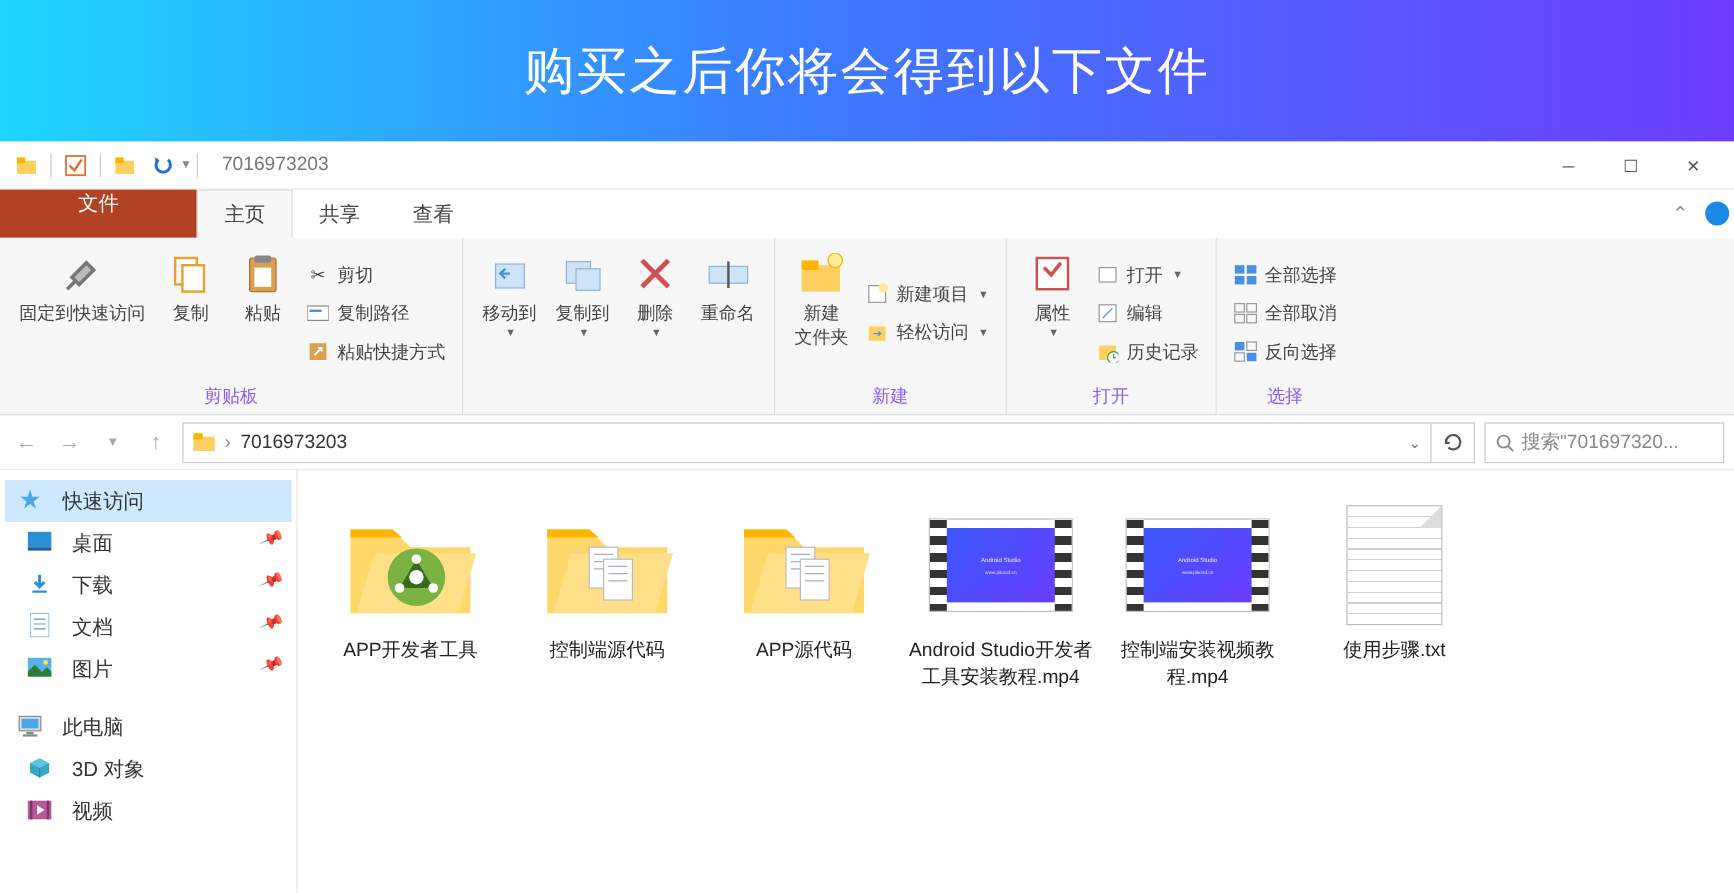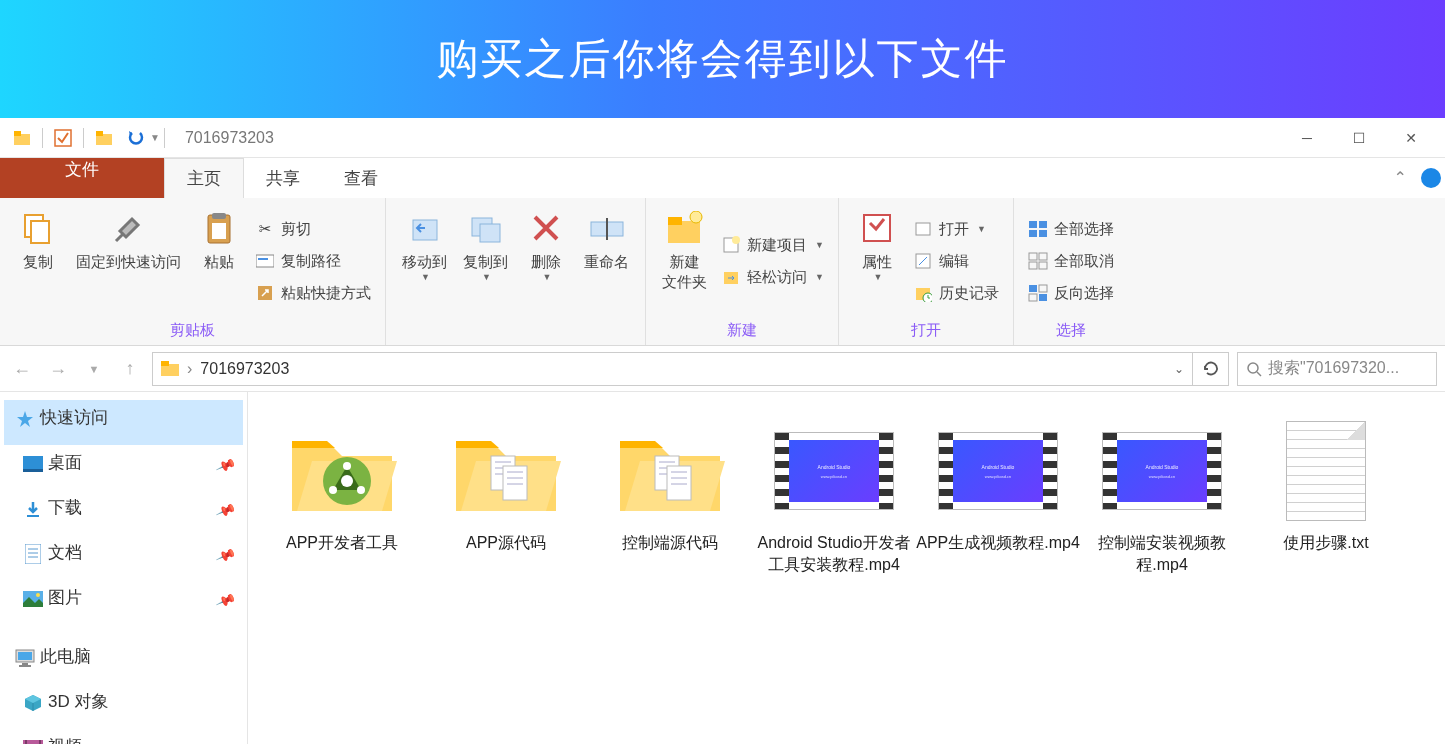--- a/index.html
+++ b/index.html
@@ -39,21 +39,21 @@
 .navbtn { width: 28px; height: 28px; display: flex; align-items: center; justify-content: center; color: #aaa; font-size: 18px; cursor: pointer; }
 .addrbar { flex: 1; height: 34px; border: 1px solid #ccc; display: flex; align-items: center; padding: 0 8px; gap: 8px; }
 .addrbar .fico { width: 18px; height: 18px; }
 .addrbar-text { font-size: 16px; color: #333; }
 .addrbar-dd { margin-left: auto; color: #666; font-size: 12px; }
 .refresh { width: 36px; height: 34px; border: 1px solid #ccc; border-left: none; display: flex; align-items: center; justify-content: center; margin-left: -8px; cursor: pointer; }
 .searchbox { width: 200px; height: 34px; border: 1px solid #ccc; display: flex; align-items: center; padding: 0 8px; gap: 6px; color: #888; font-size: 16px; }
 
 .body { display: flex; height: calc(100% - 118px - 40px - 40px - 148px - 46px); }
 .sidebar { width: 248px; background: #fff; border-right: 1px solid #e5e5e5; padding: 8px 4px; overflow: hidden; }
-.tree-item { display: flex; align-items: flex-end; gap: 4px; padding: 6px 8px 16px 18px; font-size: 17px; color: #333; cursor: pointer; }
+.tree-item { display: flex; align-items: flex-start; gap: 16px; padding: 6px 8px 6px 18px; font-size: 17px; color: #333; cursor: pointer; }
 .tree-item.section { padding-left: 10px; font-weight: 400; }
 .tree-item .pin { margin-left: auto; color: #888; font-size: 14px; transform: rotate(20deg); }
 .tree-item.sel { background: #cde8ff; }
 .tree-spacer { height: 14px; }
 .tico { width: 22px; height: 20px; display: flex; align-items: center; justify-content: center; }
 
 .content { flex: 1; padding: 24px 12px; display: flex; flex-wrap: wrap; gap: 0; align-content: flex-start; }
 .file { width: 164px; display: flex; flex-direction: column; align-items: center; text-align: center; cursor: pointer; }
 .fthumb { width: 120px; height: 110px; display: flex; align-items: center; justify-content: center; margin-bottom: 6px; }
 .fname { font-size: 16px; color: #222; line-height: 1.4; word-break: break-word; }
@@ -120,33 +120,33 @@
   <div class="tab-collapse">⌃</div>
   <div class="help-circle"></div>
 </div>
 
 <div class="ribbon">
   <div class="rgroup">
     <div class="rrow">
       <div class="rbtn-lg">
         <span class="ico">
             <svg width="34" height="34">
+              <path d="M8 20 L20 8 L26 14 L14 26 Z M10 24 L4 30" stroke="#777" stroke-width="3" fill="#bbb"></path>
+            </svg>
+          </span>
+        <span class="lbl">固定到快速访问</span>
+      </div>
+      <div class="rbtn-lg">
+        <span class="ico">
+            <svg width="34" height="34">
               <rect x="4" y="4" width="18" height="22" fill="#fff" stroke="#e8a030" stroke-width="2"></rect>
               <rect x="10" y="10" width="18" height="22" fill="#fff" stroke="#e8a030" stroke-width="2"></rect>
             </svg>
           </span>
         <span class="lbl">复制</span>
-      </div>
-      <div class="rbtn-lg">
-        <span class="ico">
-            <svg width="34" height="34">
-              <path d="M8 20 L20 8 L26 14 L14 26 Z M10 24 L4 30" stroke="#777" stroke-width="3" fill="#bbb"></path>
-            </svg>
-          </span>
-        <span class="lbl">固定到快速访问</span>
       </div>
       <div class="rbtn-lg">
         <span class="ico">
             <svg width="34" height="34">
               <rect x="6" y="4" width="22" height="28" rx="2" fill="#d8a050" stroke="#a87030"></rect>
               <rect x="10" y="2" width="14" height="6" rx="2" fill="#888"></rect>
               <rect x="10" y="12" width="14" height="16" fill="#fff"></rect>
             </svg>
           </span>
         <span class="lbl">粘贴</span>
@@ -492,39 +492,39 @@
             <rect x="40" y="30" width="24" height="34" fill="#fff" stroke="#bbb"></rect>
             <line x1="44" y1="36" x2="60" y2="36" stroke="#aac"></line>
             <line x1="44" y1="42" x2="60" y2="42" stroke="#aac"></line>
             <line x1="44" y1="48" x2="60" y2="48" stroke="#aac"></line>
             <rect x="52" y="40" width="24" height="34" fill="#fff" stroke="#bbb"></rect>
             <line x1="56" y1="46" x2="72" y2="46" stroke="#aac"></line>
             <line x1="56" y1="52" x2="72" y2="52" stroke="#aac"></line>
             <line x1="56" y1="58" x2="72" y2="58" stroke="#aac"></line>
           </svg>
         </div>
-        <div class="fname">APP源代码</div>
+        <div class="fname">控制端源代码</div>
       </div>
       <div class="file">
         <div class="fthumb">
           <svg class="folder-big" viewBox="0 0 110 90">
             <path d="M5 20 H45 L55 30 H105 V85 H5 Z" fill="#ffd76a"></path>
             <path d="M5 15 H40 L48 22 H5 Z" fill="#ffb400"></path>
             <path d="M10 85 L25 35 H110 L95 85 Z" fill="#ffe088"></path>
             <rect x="40" y="30" width="24" height="34" fill="#fff" stroke="#bbb"></rect>
             <line x1="44" y1="36" x2="60" y2="36" stroke="#aac"></line>
             <line x1="44" y1="42" x2="60" y2="42" stroke="#aac"></line>
             <line x1="44" y1="48" x2="60" y2="48" stroke="#aac"></line>
             <rect x="52" y="40" width="24" height="34" fill="#fff" stroke="#bbb"></rect>
             <line x1="56" y1="46" x2="72" y2="46" stroke="#aac"></line>
             <line x1="56" y1="52" x2="72" y2="52" stroke="#aac"></line>
             <line x1="56" y1="58" x2="72" y2="58" stroke="#aac"></line>
           </svg>
         </div>
-        <div class="fname">控制端源代码</div>
+        <div class="fname">APP源代码</div>
       </div>
       <div class="file">
         <div class="fthumb">
           <div class="vidframe">
             <div class="strip l"></div>
             <div class="strip r"></div>
             <div class="inner">
               <div style="font-size:5px;opacity:.9">Android Studio</div>
               <div style="font-size:4px;margin-top:4px;opacity:.8">www.pikosd.cn</div>
             </div>
@@ -536,33 +536,20 @@
         <div class="fthumb">
           <div class="vidframe">
             <div class="strip l"></div>
             <div class="strip r"></div>
             <div class="inner">
               <div style="font-size:5px;opacity:.9">Android Studio</div>
               <div style="font-size:4px;margin-top:4px;opacity:.8">www.pikosd.cn</div>
             </div>
           </div>
         </div>
-        <div class="fname">APP生成视频教程.mp4</div>
-      </div>
-      <div class="file">
-        <div class="fthumb">
-          <div class="vidframe">
-            <div class="strip l"></div>
-            <div class="strip r"></div>
-            <div class="inner">
-              <div style="font-size:5px;opacity:.9">Android Studio</div>
-              <div style="font-size:4px;margin-top:4px;opacity:.8">www.pikosd.cn</div>
-            </div>
-          </div>
-        </div>
         <div class="fname">控制端安装视频教程.mp4</div>
       </div>
       <div class="file">
         <div class="fthumb">
           <div class="txtfile"></div>
         </div>
         <div class="fname">使用步骤.txt</div>
       </div>
     </div>
 </div>

